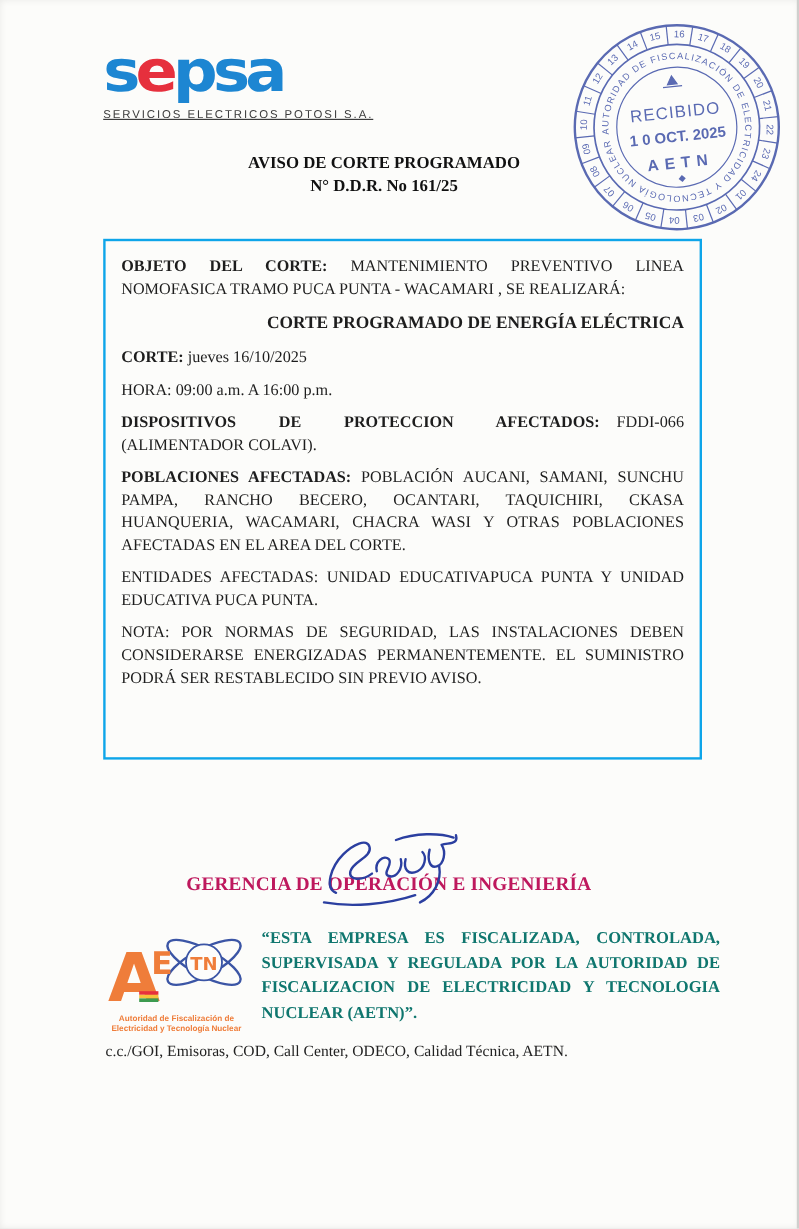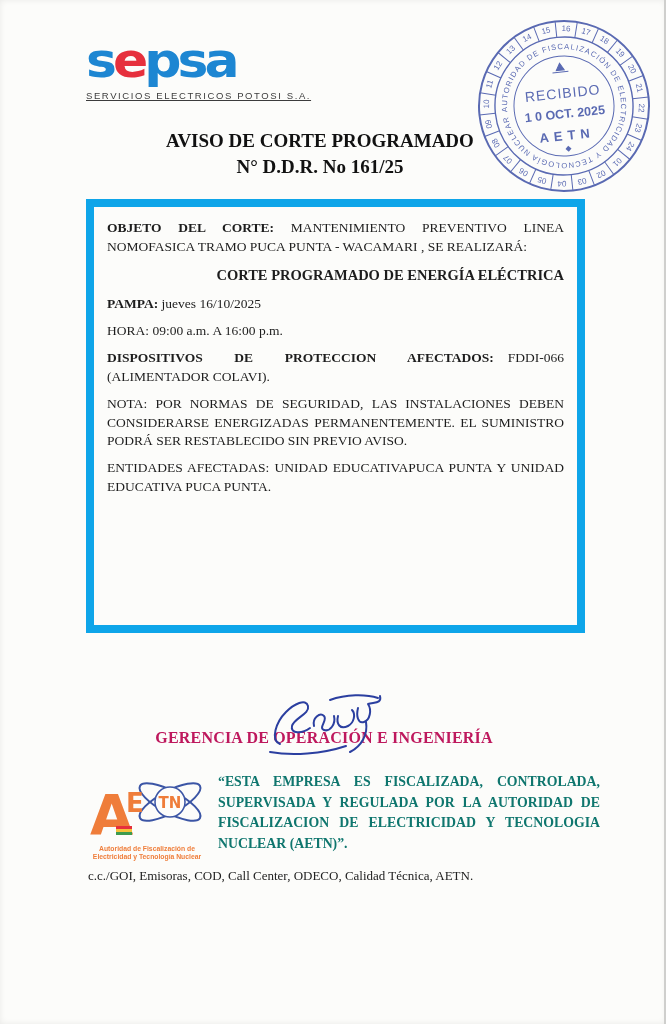--- a/index.html
+++ b/index.html
@@ -26,26 +26,26 @@
   
   .stamp{
     position:absolute;left:476px;top:18px;width:176px;height:176px;
     transform:rotate(-6deg);opacity:.88;
   }
   .stamp text{fill:#4456a9;}
   .stamp .ln{stroke:#4456a9;fill:none;}
   
   .title{
     position:absolute;left:0;top:128px;width:640px;text-align:center;
-    font-weight:bold;font-size:19px;line-height:1.35;color:#111;
+    font-weight:bold;font-size:14px;line-height:1.35;color:#111;
   }
   
   .box{
     position:absolute;left:86px;top:199px;width:499px;height:434px;
-    border:8px solid #0ea5e9;box-sizing:border-box;
+    border:2px solid #0ea5e9;box-sizing:border-box;
     padding:12px 13px 0 13px;overflow:hidden;
   }
   .box p{
     margin:0 0 8px 0;font-size:13.5px;line-height:1.4;
     text-align:justify;color:#1d1d1d;
   }
   .box p.center{text-align:right;font-weight:bold;font-size:14.5px;margin:4px 0 10px 0;}
   .box b{font-weight:bold;}
   .gap{display:inline-block;width:14px;}
   
@@ -147,25 +147,26 @@
   </svg>
 
   <div class="title">
     <div>AVISO DE CORTE PROGRAMADO</div>
     <div>N° D.D.R. No 161/25</div>
   </div>
 
   <div class="box">
     <p><b>OBJETO DEL CORTE:</b> <span>MANTENIMIENTO PREVENTIVO LINEA NOMOFASICA TRAMO PUCA PUNTA - WACAMARI , SE REALIZARÁ:</span></p>
     <p class="center">CORTE PROGRAMADO DE ENERGÍA ELÉCTRICA</p>
-    <p><b>PAMPA:</b> <span>jueves 16/10/2025</span></p>
+    <p><b>CORTE:</b> <span>jueves 16/10/2025</span></p>
     <p>HORA: 09:00 a.m. A 16:00 p.m.</p>
     <p><b>DISPOSITIVOS DE PROTECCION AFECTADOS:</b><span class="gap"></span><span>FDDI-066 (ALIMENTADOR COLAVI).</span></p>
+    <p><b>POBLACIONES AFECTADAS:</b> <span>POBLACIÓN AUCANI, SAMANI, SUNCHU PAMPA, RANCHO BECERO, OCANTARI, TAQUICHIRI, CKASA HUANQUERIA, WACAMARI, CHACRA WASI Y OTRAS POBLACIONES AFECTADAS EN EL AREA DEL CORTE.</span></p>
+    <p>ENTIDADES AFECTADAS: UNIDAD EDUCATIVAPUCA PUNTA Y UNIDAD EDUCATIVA PUCA PUNTA.</p>
     <p>NOTA: POR NORMAS DE SEGURIDAD, LAS INSTALACIONES DEBEN CONSIDERARSE ENERGIZADAS PERMANENTEMENTE. EL SUMINISTRO PODRÁ SER RESTABLECIDO SIN PREVIO AVISO.</p>
-    <p>ENTIDADES AFECTADAS: UNIDAD EDUCATIVAPUCA PUNTA Y UNIDAD EDUCATIVA PUCA PUNTA.</p>
   </div>
 
   <svg class="signature" viewBox="0 0 150 78">
     <g fill="none" stroke="#2b3fa0" stroke-width="2" stroke-linecap="round" stroke-linejoin="round">
       <path d="M 18 62 C 8 58 14 40 24 30 C 32 22 44 16 46 24 C 48 32 32 36 30 44 C 28 52 40 52 48 46"></path>
       <path d="M 52 44 C 50 36 58 30 62 34 C 66 38 56 46 62 48 C 68 50 74 42 72 34"></path>
       <path d="M 76 34 C 74 42 78 48 86 44 C 92 41 94 32 90 28"></path>
       <path d="M 96 26 C 94 34 96 42 102 40 C 108 38 110 28 106 22 C 112 20 120 22 118 14"></path>
       <path d="M 68 18 C 84 12 104 12 116 16"></path>
       <path d="M 104 40 C 106 52 100 64 88 70"></path>

